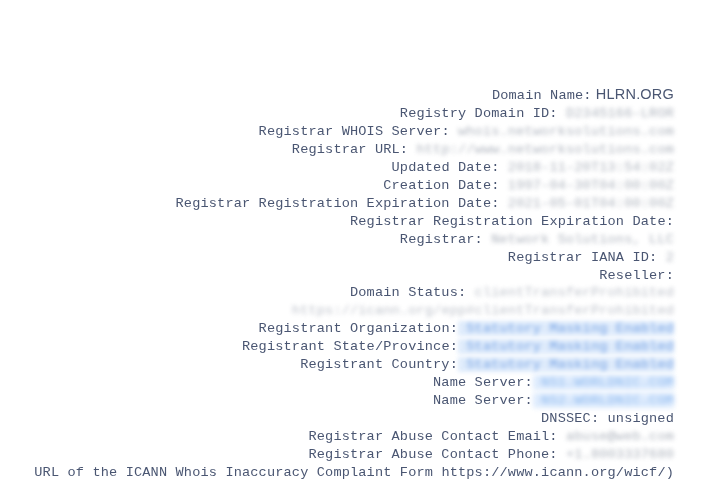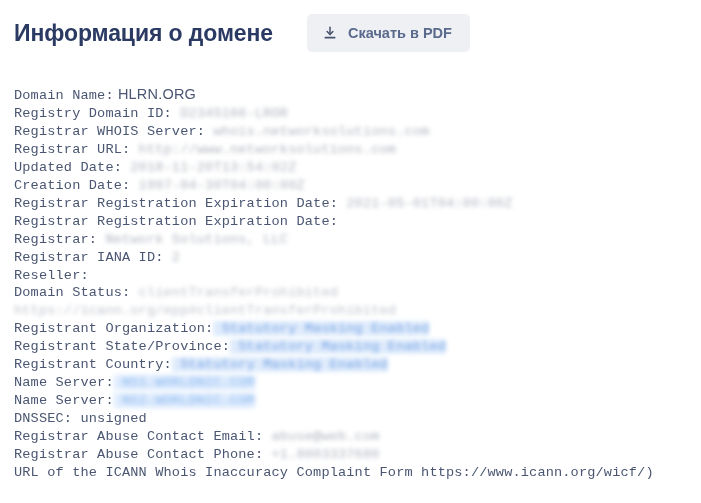--- a/index.html
+++ b/index.html
@@ -73,20 +73,21 @@
     left: 14px;
     top: 86px;
     width: 660px;
     font-family: "Liberation Mono", "DejaVu Sans Mono", monospace;
     font-size: 13.6px;
     line-height: 17.95px;
     letter-spacing: 0.15px;
     color: #4a5672;
     white-space: pre-wrap;
     word-break: break-word;
+    text-align: right;
   }
   .whois .line {
     min-height: 17.95px;
   }
 
   
   .lbl { color: #4a5672; }
 
   
   .val-sans {
@@ -122,30 +123,16 @@
     color: #a3a9b5;
     filter: blur(2.2px);
     opacity: 0.7;
   }
 </style>
 </head>
 <body>
 
 <div class="page">
 
-  <div class="header">
-    <div class="page-title">Информация о домене</div>
-
-    <button class="pdf-button">
-      <span class="dl-icon">
-        <svg width="14" height="14" viewBox="0 0 14 14" fill="none" xmlns="http://www.w3.org/2000/svg">
-          <path d="M7 1.2 V7.6" stroke="#49526b" stroke-width="1.5" stroke-linecap="round"></path>
-          <path d="M4.1 5.6 L7 8.6 L9.9 5.6" stroke="#49526b" stroke-width="1.5" stroke-linecap="round" stroke-linejoin="round" fill="none"></path>
-          <rect x="1.6" y="10.7" width="10.8" height="1.9" rx="0.6" fill="#49526b"></rect>
-        </svg>
-      </span>
-      <span class="pdf-button-label">Скачать в PDF</span>
-    </button>
-  </div>
 
   <div class="whois" id="whois-body"><div class="line"><span class="lbl">Domain Name:</span><span class="val-sans"> HLRN.ORG</span></div><div class="line"><span class="lbl">Registry Domain ID:</span><span class="blur-gray"> D2345166-LROR</span></div><div class="line"><span class="lbl">Registrar WHOIS Server:</span><span class="blur-gray"> whois.networksolutions.com</span></div><div class="line"><span class="lbl">Registrar URL:</span><span class="blur-gray"> http://www.networksolutions.com</span></div><div class="line"><span class="lbl">Updated Date:</span><span class="blur-gray"> 2018-11-20T13:54:02Z</span></div><div class="line"><span class="lbl">Creation Date:</span><span class="blur-gray"> 1997-04-30T04:00:00Z</span></div><div class="line"><span class="lbl">Registrar Registration Expiration Date:</span><span class="blur-gray"> 2021-05-01T04:00:00Z</span></div><div class="line"><span class="lbl">Registrar Registration Expiration Date:</span></div><div class="line"><span class="lbl">Registrar:</span><span class="blur-gray"> Network Solutions, LLC</span></div><div class="line"><span class="lbl">Registrar IANA ID:</span><span class="blur-gray"> 2</span></div><div class="line"><span class="lbl">Reseller:</span></div><div class="line"><span class="lbl">Domain Status:</span><span class="blur-gray-link"> clientTransferProhibited https://icann.org/epp#clientTransferProhibited</span></div><div class="line"><span class="lbl">Registrant Organization:</span><span class="blur-blue"> Statutory Masking Enabled</span></div><div class="line"><span class="lbl">Registrant State/Province:</span><span class="blur-blue"> Statutory Masking Enabled</span></div><div class="line"><span class="lbl">Registrant Country:</span><span class="blur-blue"> Statutory Masking Enabled</span></div><div class="line"><span class="lbl">Name Server:</span><span class="blur-blue-strong"> NS1.WORLDNIC.COM</span></div><div class="line"><span class="lbl">Name Server:</span><span class="blur-blue-strong"> NS2.WORLDNIC.COM</span></div><div class="line"><span class="lbl">DNSSEC:</span><span class="lbl"> unsigned</span></div><div class="line"><span class="lbl">Registrar Abuse Contact Email:</span><span class="blur-gray"> abuse@web.com</span></div><div class="line"><span class="lbl">Registrar Abuse Contact Phone:</span><span class="blur-gray"> +1.8003337680</span></div><div class="line"><span class="lbl">URL of the ICANN Whois Inaccuracy Complaint Form https://www.icann.org/wicf/)</span></div></div>
 
 </div>
 
 </body></html>

